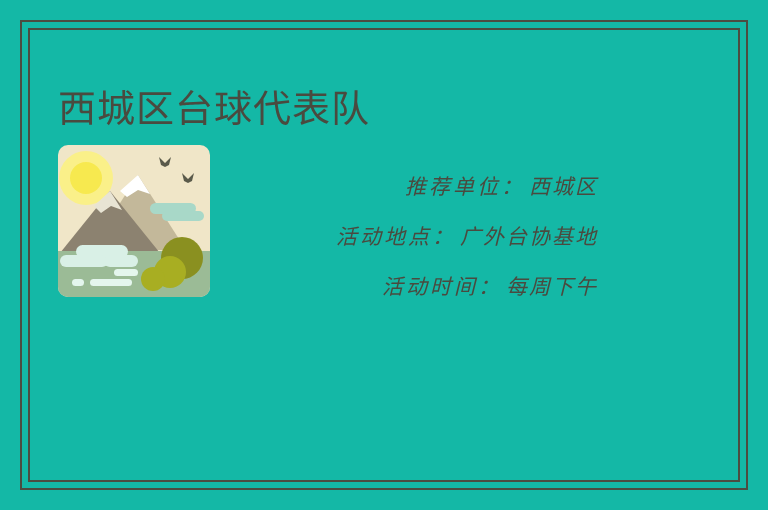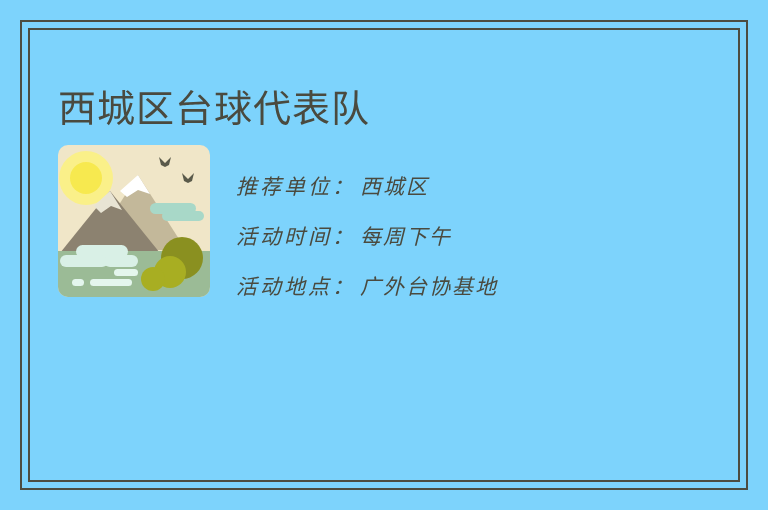--- a/index.html
+++ b/index.html
@@ -12,21 +12,21 @@
     height: 510px;
     background: #fdfdf2;
     font-family: "Liberation Sans", "DejaVu Sans", sans-serif;
     overflow: hidden;
   }
 
   #page {
     position: relative;
     width: 768px;
     height: 510px;
-    background: #7dd3fc;
+    background: #14b8a6;
   }
 
   
   .frame-outer {
     position: absolute;
     left: 20px;
     top: 20px;
     width: 728px;
     height: 470px;
     border: 2px solid #4c4c40;
@@ -68,24 +68,24 @@
   }
   .illustration svg {
     display: block;
     width: 152px;
     height: 152px;
   }
 
   
   .info-block {
     position: absolute;
-    left: 236px;
+    left: 214px;
     top: 162px;
     width: 384px;
-    text-align: left;
+    text-align: right;
   }
   .info-line {
     font-size: 21px;
     line-height: 50px;
     color: #4a4a3f;
     letter-spacing: 2px;
     white-space: nowrap;
     font-family: "DejaVu Sans", "Liberation Sans", sans-serif;
     font-style: italic;
     font-weight: 400;
@@ -155,20 +155,20 @@
         <path d="M124 28 l6 6 l6 -6 l-2 8 l-4 2 l-4 -2 z" fill="#5a5a4a"></path>
       </g>
     </svg>
   </div>
 
   <div class="info-block">
     <div class="info-line">
       <span class="label">推荐单位：</span><span class="value">西城区</span>
     </div>
     <div class="info-line">
-      <span class="label">活动时间：</span><span class="value">每周下午</span>
+      <span class="label">活动地点：</span><span class="value">广外台协基地</span>
     </div>
     <div class="info-line">
-      <span class="label">活动地点：</span><span class="value">广外台协基地</span>
+      <span class="label">活动时间：</span><span class="value">每周下午</span>
     </div>
   </div>
 
 </div>
 
 </body></html>

